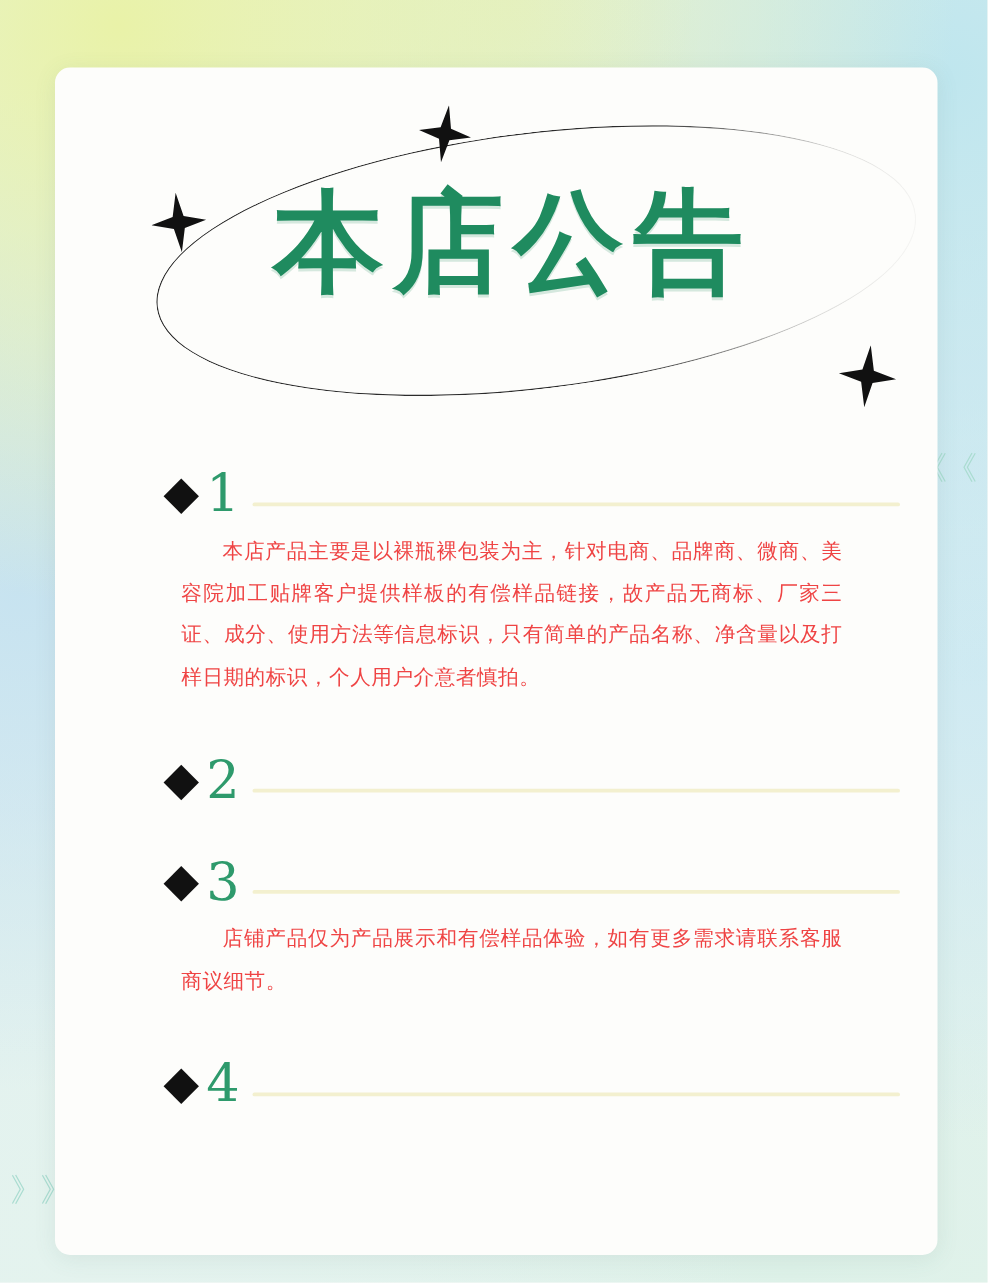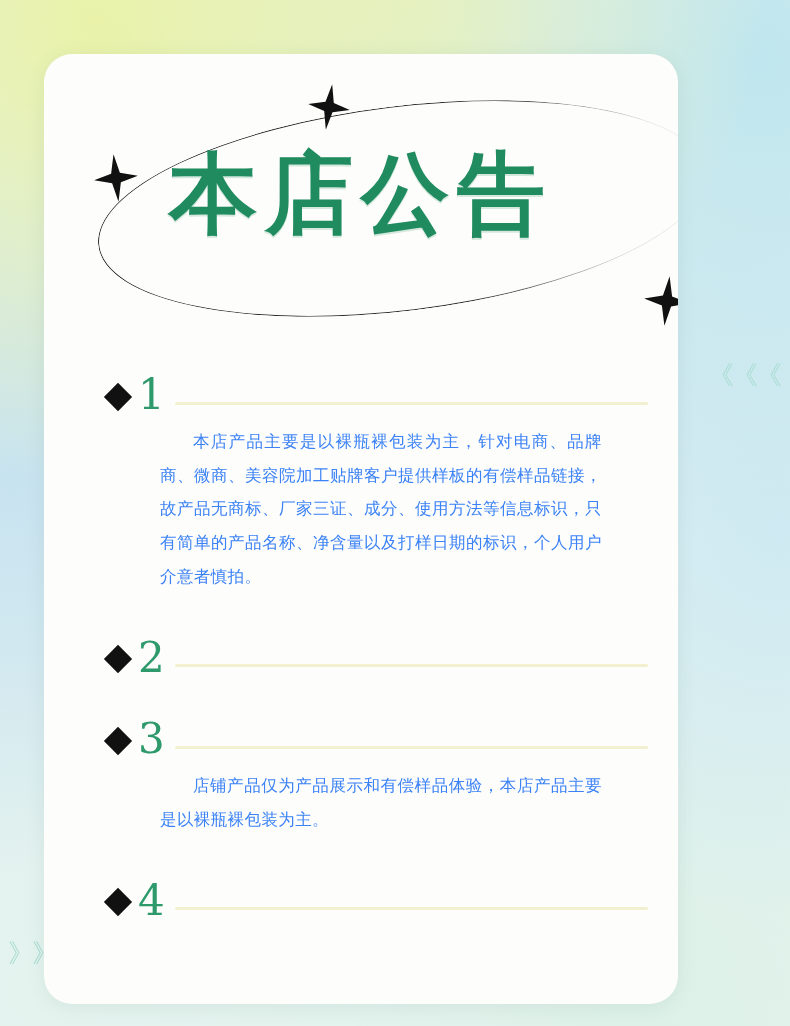--- a/index.html
+++ b/index.html
@@ -42,26 +42,27 @@
     user-select: none;
   }
   .chev-right { right: 10px; top: 362px; color: #a9dcd0; }
   .chev-left  { left: 8px;  top: 940px; color: #a9dcd0; }
 
   
   .card {
     position: absolute;
     left: 44px;
     top: 54px;
-    width: 634px;
+    width: 706px;
     height: 950px;
     background: #fdfdfb;
-    border-radius: 28px;
+    border-radius: 12px;
     box-shadow: 0 3px 18px rgba(80,120,105,0.10);
     overflow: hidden;
+    padding-left: 27px;
   }
 
   
   .title-wrap {
     position: relative;
     height: 275px;
   }
 
   .ellipse {
     position: absolute;
@@ -137,25 +138,25 @@
 
   .rule {
     flex: 1 1 auto;
     height: 3px;
     background: #f3f0cf;
     margin-bottom: 8px;
     border-radius: 2px;
   }
 
   .sec-body {
-    margin: 12px 46px 0 86px;
+    margin: 12px 46px 0 44px;
     font-family: Liberation Sans, sans-serif;
     font-size: 16.5px;
     line-height: 2.05;
-    color: #3b82f6;
+    color: #ef4444;
     text-align: justify;
     text-indent: 2em;
     letter-spacing: 0.4px;
   }
 
   .s1 .sec-head { padding-left: 34px; }
   .s2 .sec-head { padding-left: 34px; }
   .s3 .sec-head { padding-left: 34px; }
   .s4 .sec-head { padding-left: 34px; }
 
@@ -200,21 +201,21 @@
         <div class="rule"></div>
       </div>
     </div>
 
     <div class="section s3">
       <div class="sec-head">
         <div class="diamond"></div>
         <div class="sec-num">3</div>
         <div class="rule"></div>
       </div>
-      <div class="sec-body">店铺产品仅为产品展示和有偿样品体验，本店产品主要是以裸瓶裸包装为主。</div>
+      <div class="sec-body">店铺产品仅为产品展示和有偿样品体验，如有更多需求请联系客服商议细节。</div>
     </div>
 
     <div class="section s4">
       <div class="sec-head">
         <div class="diamond"></div>
         <div class="sec-num">4</div>
         <div class="rule"></div>
       </div>
 
     </div>

